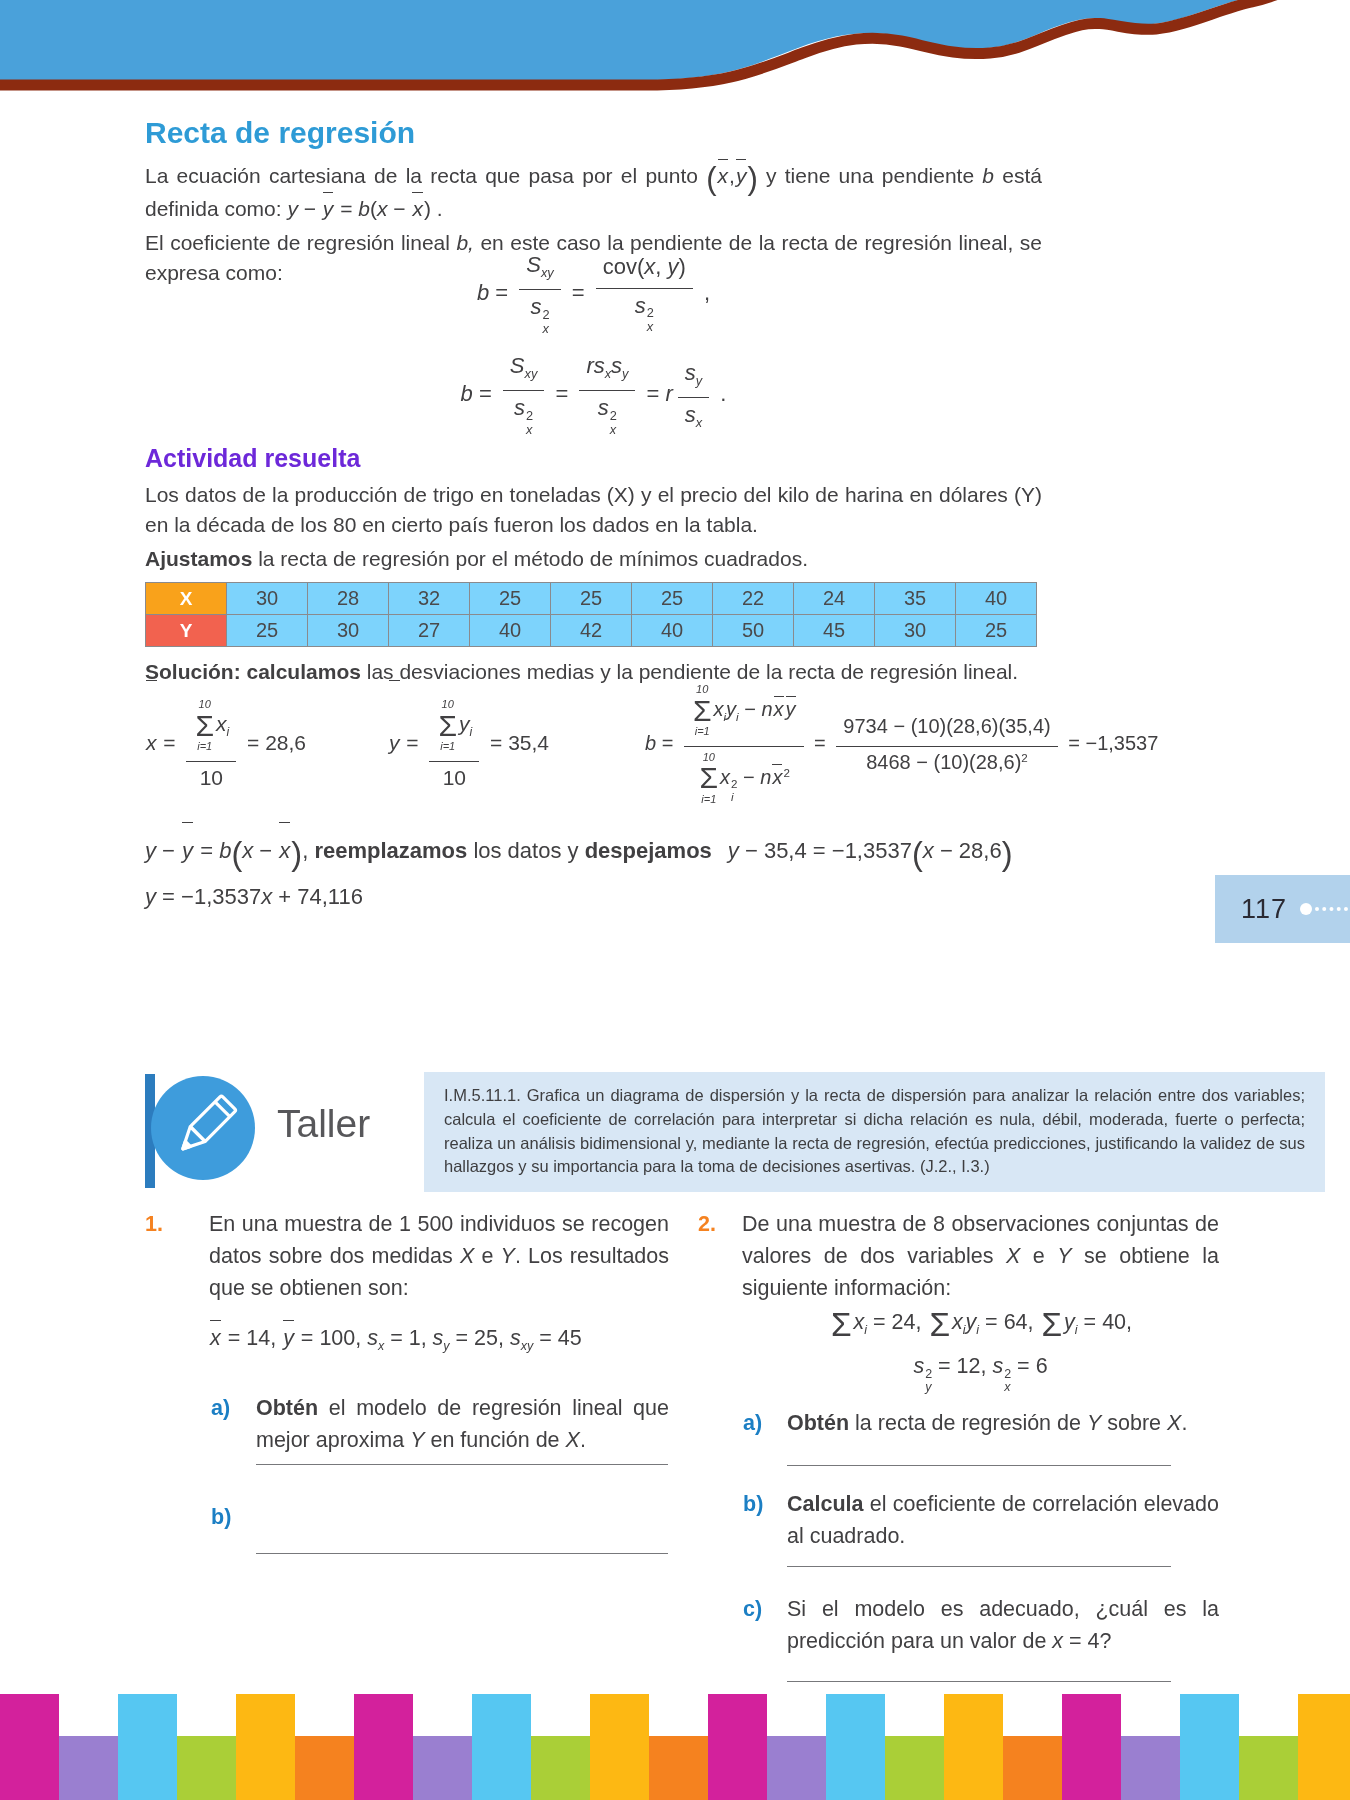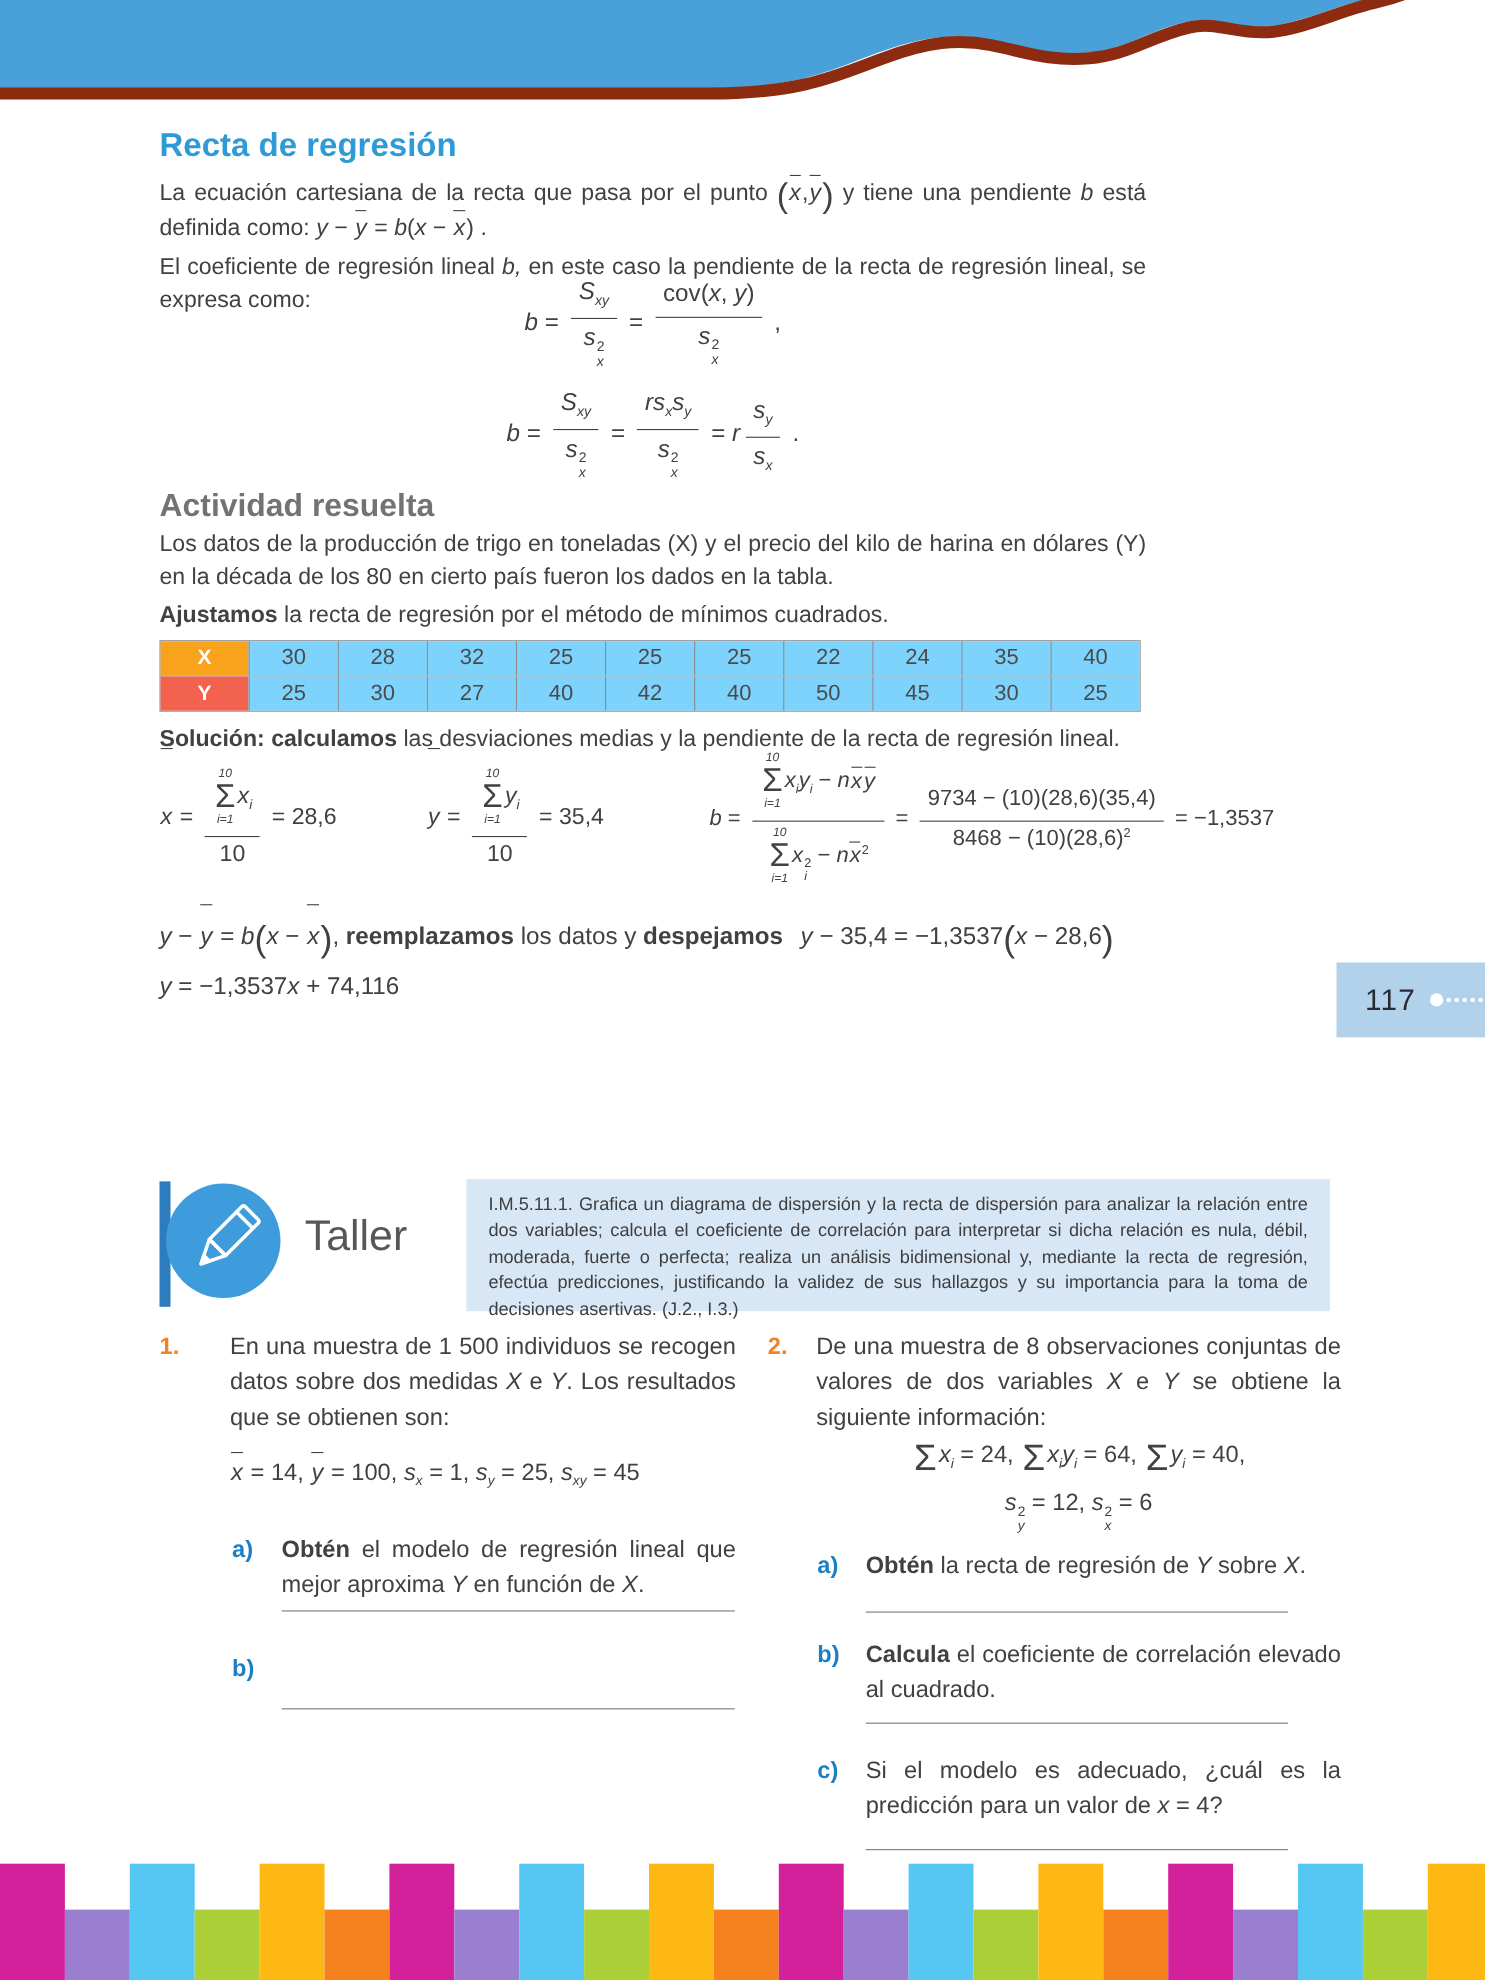--- a/index.html
+++ b/index.html
@@ -1,21 +1,21 @@
 <!DOCTYPE html>
 <html><head>
 <meta charset="utf-8">
 <style>
   html,body{margin:0;padding:0;background:#e8e8e8;}
   .page{position:relative;width:1350px;height:1800px;background:#ffffff;overflow:hidden;
         font-family:"Liberation Sans",sans-serif;color:#414042;}
   .banner{position:absolute;left:0;top:0;}
 
   .title{position:absolute;left:145px;top:116px;font-size:30px;font-weight:bold;color:#2E9BD6;margin:0;}
-  .h2{position:absolute;left:145px;top:444px;font-size:29px;font-weight:bold;color:#737373;margin:0;}
+  .h2{position:absolute;left:145px;top:444px;font-size:25px;font-weight:bold;color:#6d28d9;margin:0;}
 
   .body{position:absolute;left:145px;width:897px;font-size:21px;line-height:30px;margin:0;text-align:justify;}
   .pos-p1{top:161px;}
   .pos-p2{top:228px;}
   .pos-p3{top:333px;}
   .pos-ap1{top:480px;}
   .pos-ap2{top:544px;}
   .pos-sol{top:657px;}
   .pos-recta{top:800px;text-align:left;}
 
@@ -63,21 +63,21 @@
            display:flex;align-items:center;padding-left:26px;box-sizing:border-box;}
   .pnum{font-size:27px;color:#2A2A33;letter-spacing:1px;}
   .pdot{width:12px;height:12px;border-radius:50%;background:#fff;margin-left:13px;flex:0 0 12px;}
   .pdots{flex:1;border-top:4px dotted #fff;margin-left:3px;margin-right:2px;}
 
   
   .taller{position:absolute;left:145px;top:1072px;width:1064px;height:120px;}
   .taccent{position:absolute;left:0;top:2px;width:10px;height:114px;background:#2C7CBE;}
   .ticon{position:absolute;left:5px;top:3px;}
   .tlabel{position:absolute;left:132px;top:30px;font-size:39px;color:#57575A;}
-  .tbox{position:absolute;left:279px;top:0;width:785px;height:120px;background:#D8E7F5;box-sizing:border-box;
+  .tbox{position:absolute;left:279px;top:0;width:901px;height:120px;background:#D8E7F5;box-sizing:border-box;
         padding:12px 20px;font-size:16.5px;line-height:1.44;text-align:justify;color:#3E3E40;margin:0;}
 
   
   .col{position:absolute;top:1208px;font-size:21.5px;line-height:32px;}
   .pos-col1{left:145px;width:524px;}
   .pos-col2{left:698px;width:521px;}
   .exhead{display:flex;}
   .exnum{font-weight:bold;color:#F58220;}
   .pos-col1 .exnum{flex:0 0 64px;}
   .pos-col2 .exnum{flex:0 0 44px;}

